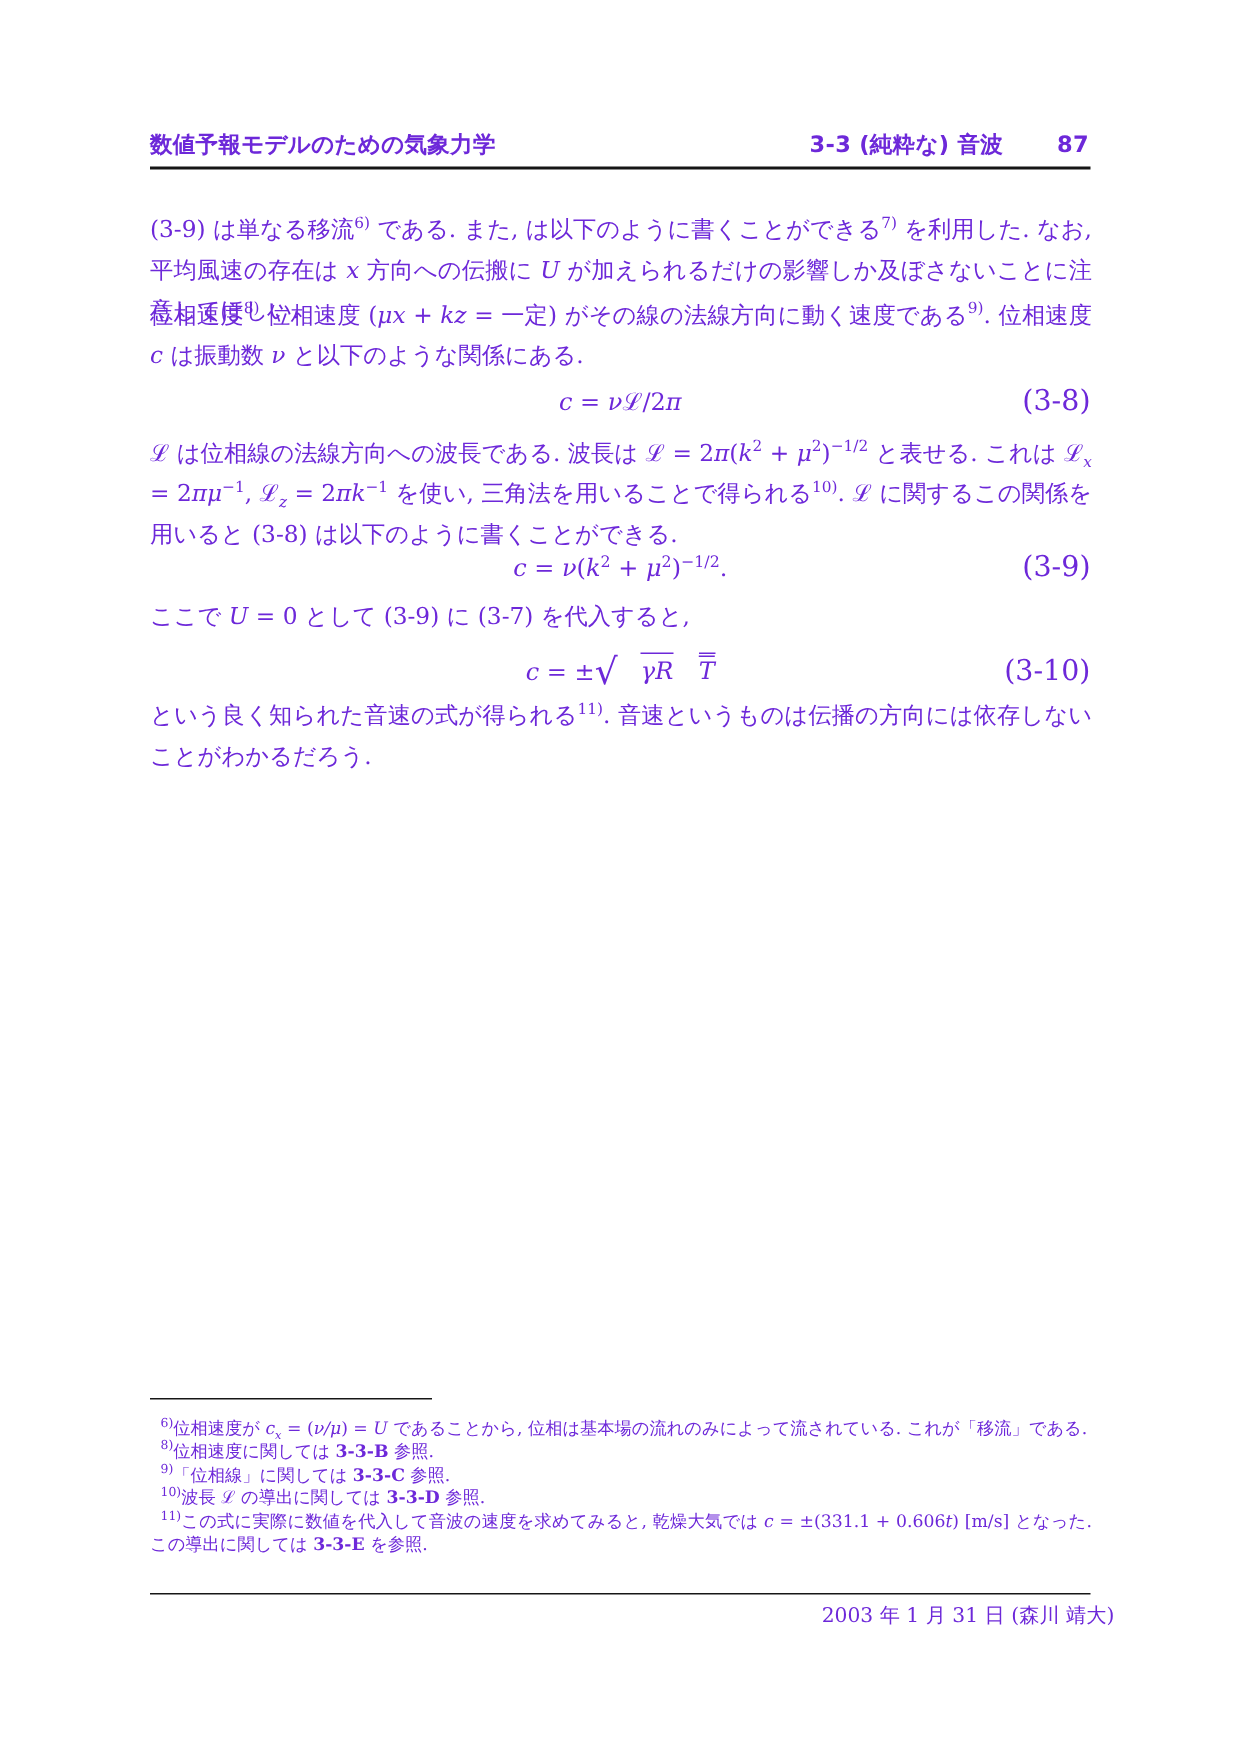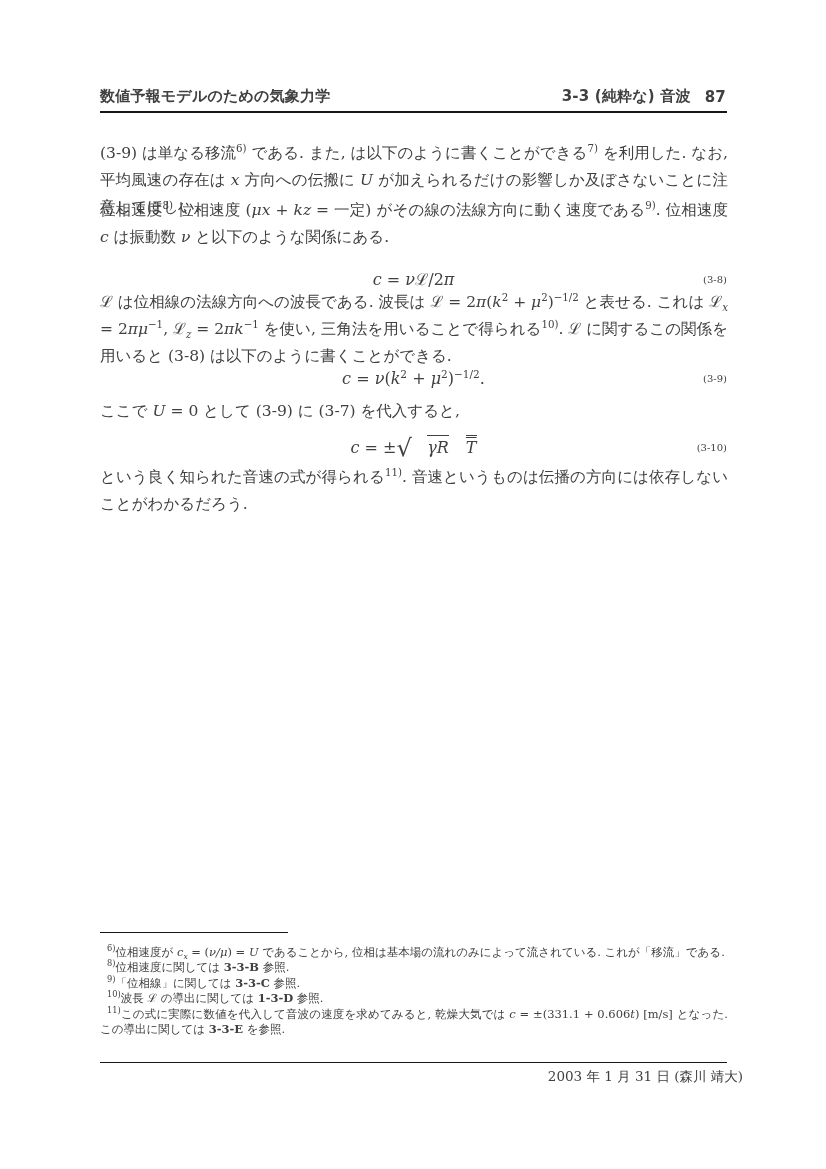--- a/index.html
+++ b/index.html
@@ -1,42 +1,42 @@
 <!DOCTYPE html>
 <html lang="ja"><head>
 <meta charset="utf-8">
 <style>
   * { margin:0; padding:0; box-sizing:border-box; }
   html,body { background:#ffffff; }
   .page {
     position:relative; width:826px; height:1169px;
-    background:#ffffff; color:#404040; overflow:hidden;
+    background:#ffffff; color:#6d28d9; overflow:hidden;
     font-family:"DejaVu Serif","Liberation Serif",serif;
   }
   
   .hdr {
     position:absolute; left:100px; top:87px; width:626px;
     display:flex; justify-content:space-between; align-items:baseline;
     font-family:"DejaVu Sans","Liberation Sans",sans-serif;
     font-weight:700; font-size:15px; letter-spacing:0.2px;
   }
-  .hdr-right { display:flex; align-items:flex-end; gap:14px; }
+  .hdr-right { display:flex; align-items:flex-start; gap:36px; }
   .rule { position:absolute; background:#161616; height:1.5px; }
   .hdr-rule { left:100px; top:111px; width:627px; }
   
   .block-p {
     position:absolute; left:100px; width:628px;
     font-size:15.5px; line-height:27px; text-align:justify;
   }
   .block-eq {
     position:absolute; left:100px; width:627px;
     display:flex; align-items:center; justify-content:center;
     font-size:16px;
   }
-  .eq-num { position:absolute; right:0; top:50%; transform:translateY(-50%); font-size:10px; }
+  .eq-num { position:absolute; right:0; top:50%; transform:translateY(-50%); font-size:19px; }
   
   .i  { font-style:italic; }
   .b  { font-weight:700; }
   .sup { font-size:0.66em; vertical-align:super; line-height:0; }
   .sub { font-size:0.66em; vertical-align:sub; line-height:0; }
   .cal { font-style:normal; }
   .ol  { text-decoration:overline; text-decoration-thickness:1px; }
   .vinc { border-top:1.4px solid currentColor; padding-top:1.5px;margin-left:17px; }
   .rad { font-size:1.5em; line-height:0; vertical-align:-0.14em; margin-right:-1.5px; font-style:normal; }
   
@@ -65,21 +65,21 @@
       <span>3-3 (純粋な) 音波</span>
       <span>87</span>
     </span>
   </div>
   <div class="rule hdr-rule"></div>
 
   <div class="block-p" style="top:140px"><span>(3-9) は単なる移流</span><span class="sup">6)</span><span> である. また, は以下のように書くことができる</span><span class="sup">7)</span><span> を利用した. なお, 平均風速の存在は </span><span class="i">x</span><span> 方向への伝搬に </span><span class="i">U</span><span> が加えられるだけの影響しか及ぼさないことに注意してほしい.</span></div>
 
   <div class="block-p" style="top:197px"><span>位相速度</span><span class="sup">8)</span><span> 位相速度 (</span><span class="i">μx</span><span> + </span><span class="i">kz</span><span> = 一定) がその線の法線方向に動く速度である</span><span class="sup">9)</span><span>. 位相速度 </span><span class="i">c</span><span> は振動数 </span><span class="i">ν</span><span> と以下のような関係にある.</span></div>
 
-  <div class="block-eq" style="top:265px;height:28px">
+  <div class="block-eq" style="top:253px;height:28px">
     <span><span class="i">c</span><span> = </span><span class="i">ν</span><span class="cal">ℒ</span><span>/2</span><span class="i">π</span></span>
     <span class="eq-num">(3-8)</span>
   </div>
 
   <div class="block-p" style="top:289px"><span class="cal">ℒ</span><span> は位相線の法線方向への波長である. 波長は </span><span class="cal">ℒ</span><span> = 2</span><span class="i">π</span><span>(</span><span class="i">k</span><span class="sup">2</span><span> + </span><span class="i">μ</span><span class="sup">2</span><span>)</span><span class="sup">−1/2</span><span> と表せる. これは </span><span class="cal">ℒ</span><span class="i sub">x</span><span> = 2</span><span class="i">πμ</span><span class="sup">−1</span><span>, </span><span class="cal">ℒ</span><span class="i sub">z</span><span> = 2</span><span class="i">πk</span><span class="sup">−1</span><span> を使い, 三角法を用いることで得られる</span><span class="sup">10)</span><span>. </span><span class="cal">ℒ</span><span> に関するこの関係を用いると (3-8) は以下のように書くことができる.</span></div>
 
   <div class="block-eq" style="top:364px;height:28px">
     <span><span class="i">c</span><span> = </span><span class="i">ν</span><span>(</span><span class="i">k</span><span class="sup">2</span><span> + </span><span class="i">μ</span><span class="sup">2</span><span>)</span><span class="sup">−1/2</span><span>.</span></span>
     <span class="eq-num">(3-9)</span>
   </div>
@@ -99,21 +99,21 @@
     <div class="fn">
       <sup class="fn-mark">6)</sup><span><span>位相速度が </span><span class="i">c</span><span class="i sub">x</span><span> = (</span><span class="i">ν/μ</span><span>) = </span><span class="i">U</span><span> であることから, 位相は基本場の流れのみによって流されている. これが「移流」である.</span></span>
     </div>
     <div class="fn">
       <sup class="fn-mark">8)</sup><span><span>位相速度に関しては </span><span class="b">3-3-B</span><span> 参照.</span></span>
     </div>
     <div class="fn">
       <sup class="fn-mark">9)</sup><span><span>「位相線」に関しては </span><span class="b">3-3-C</span><span> 参照.</span></span>
     </div>
     <div class="fn">
-      <sup class="fn-mark">10)</sup><span><span>波長 </span><span class="cal">ℒ</span><span> の導出に関しては </span><span class="b">1-3-D</span><span> 参照.</span></span>
+      <sup class="fn-mark">10)</sup><span><span>波長 </span><span class="cal">ℒ</span><span> の導出に関しては </span><span class="b">3-3-D</span><span> 参照.</span></span>
     </div>
     <div class="fn">
       <sup class="fn-mark">11)</sup><span><span>この式に実際に数値を代入して音波の速度を求めてみると, 乾燥大気では </span><span class="i">c</span><span> = ±(331.1 + 0.606</span><span class="i">t</span><span>) [m/s] となった. この導出に関しては </span><span class="b">3-3-E</span><span> を参照.</span></span>
     </div>
   </div>
 
   <div class="rule ftr-rule"></div>
   <div class="ftr">
     <span>2003 年 1 月 31 日 (森川 靖大)</span>
   </div>

